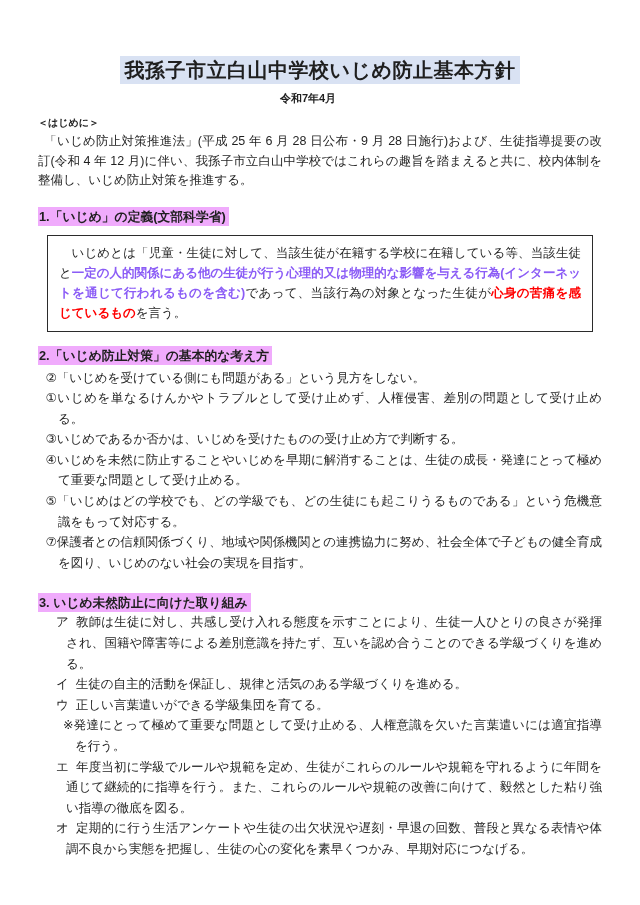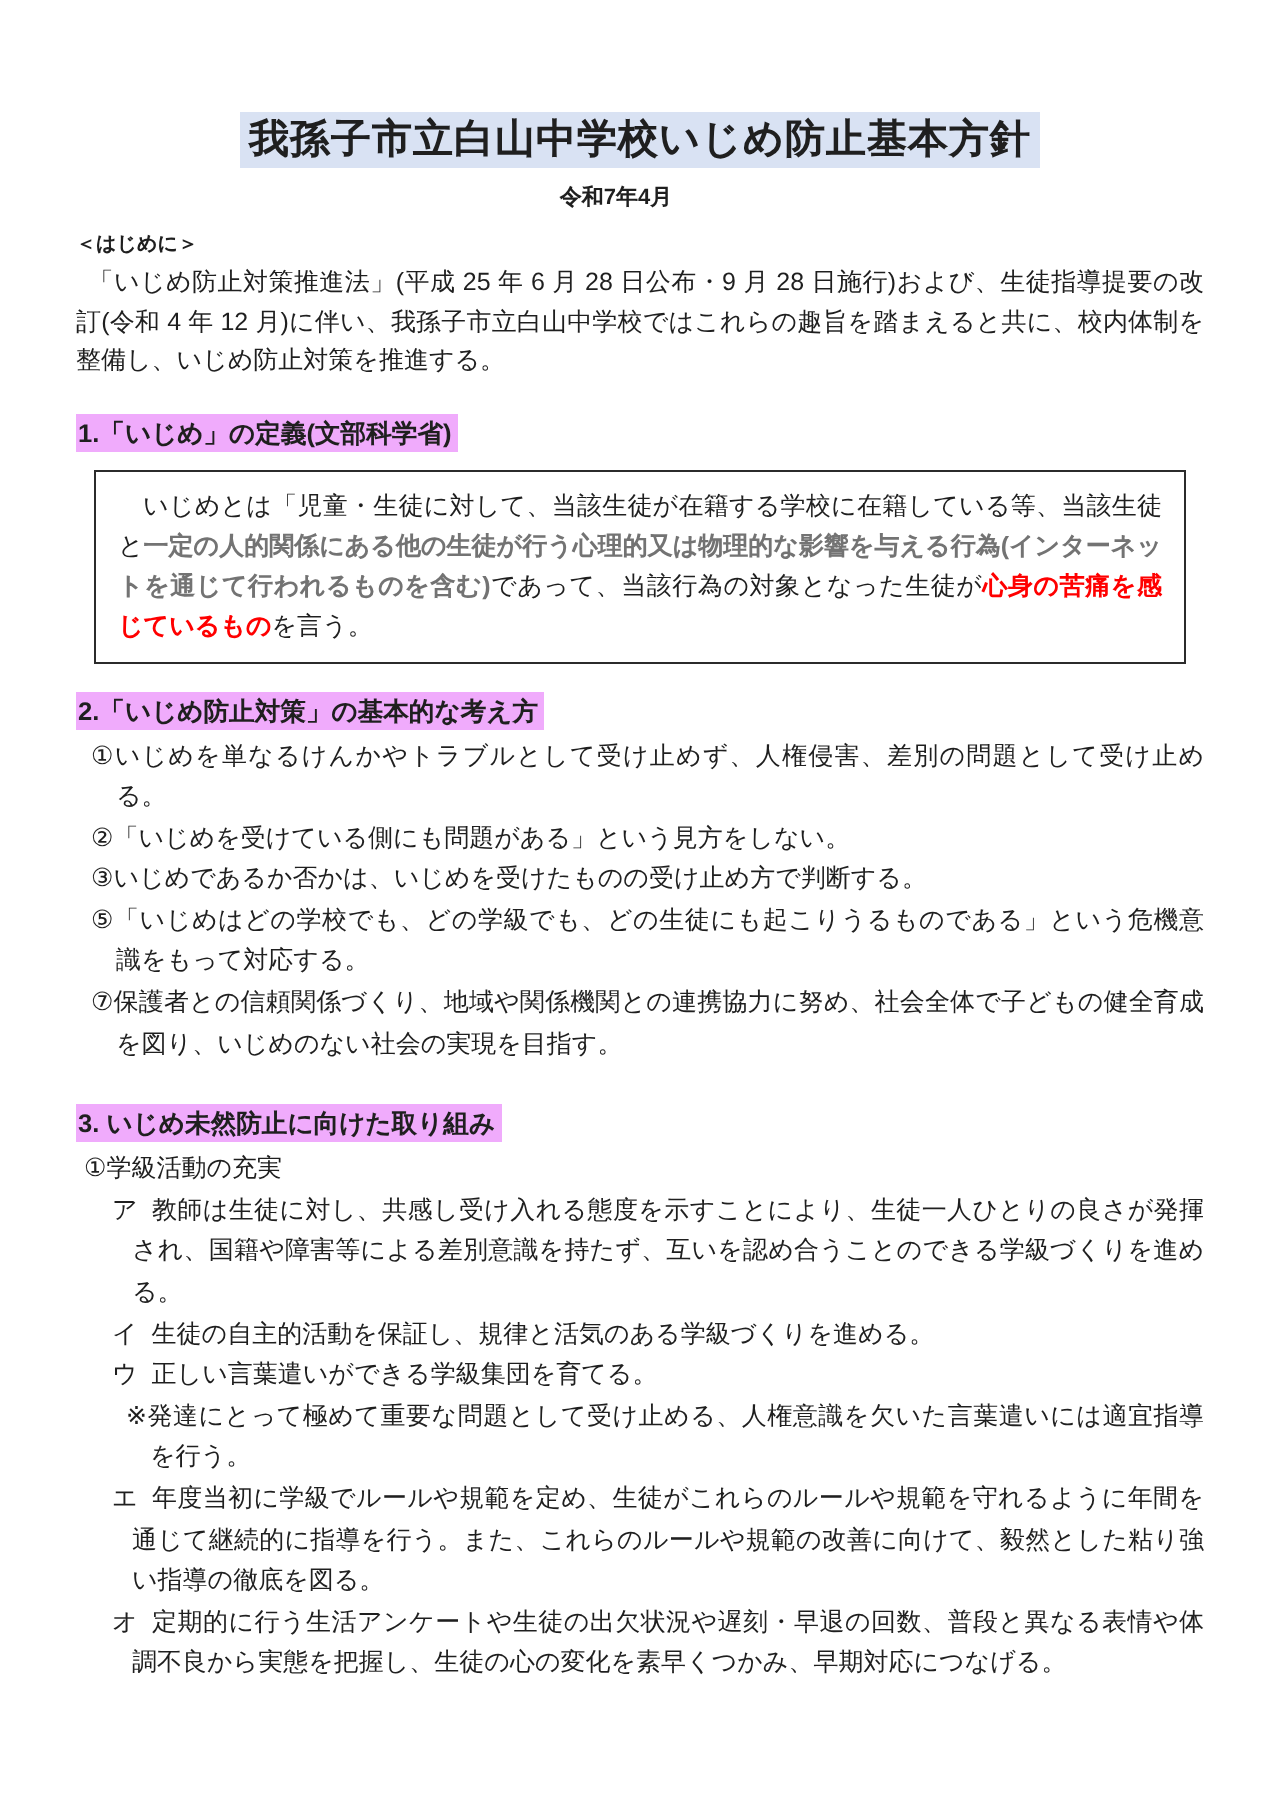--- a/index.html
+++ b/index.html
@@ -74,21 +74,21 @@
     border: 1.5px solid #2b2b2b;
     padding: 7px 11px 8px 11px;
   }
   .def-text {
     margin: 0;
     text-indent: 1em;
     text-align: justify;
     line-height: 20px;
     font-weight: 500;
   }
-  .blue-bold { color: #737373; font-weight: 700; }
+  .blue-bold { color: #8b5cf6; font-weight: 700; }
   .red-bold  { color: #ff0000; font-weight: 700; }
   
   .num-list {
     margin: 3px 0 0 0;
     padding: 0;
     list-style: none;
   }
   .num-item {
     margin-left: 20px;
     text-indent: -12.5px;
@@ -140,32 +140,32 @@
 
   <div class="def-box">
     <p class="def-text"><span>いじめとは「児童・生徒に対して、当該生徒が在籍する学校に在籍している等、当該生徒と</span><span class="blue-bold">一定の人的関係にある他の生徒が行う心理的又は物理的な影響を与える行為(インターネットを通じて行われるものを含む)</span><span>であって、当該行為の対象となった生徒が</span><span class="red-bold">心身の苦痛を感じているもの</span><span>を言う。</span></p>
   </div>
 
   <div class="sec-heading sec2">
     <span class="hl">2.「いじめ防止対策」の基本的な考え方</span>
   </div>
 
   <ol class="num-list">
+    <li class="num-item">②「いじめを受けている側にも問題がある」という見方をしない。</li>
     <li class="num-item">①いじめを単なるけんかやトラブルとして受け止めず、人権侵害、差別の問題として受け止める。</li>
-    <li class="num-item">②「いじめを受けている側にも問題がある」という見方をしない。</li>
     <li class="num-item">③いじめであるか否かは、いじめを受けたものの受け止め方で判断する。</li>
+    <li class="num-item">④いじめを未然に防止することやいじめを早期に解消することは、生徒の成長・発達にとって極めて重要な問題として受け止める。</li>
     <li class="num-item">⑤「いじめはどの学校でも、どの学級でも、どの生徒にも起こりうるものである」という危機意識をもって対応する。</li>
     <li class="num-item">⑦保護者との信頼関係づくり、地域や関係機関との連携協力に努め、社会全体で子どもの健全育成を図り、いじめのない社会の実現を目指す。</li>
   </ol>
 
   <div class="sec-heading sec3">
     <span class="hl">3. いじめ未然防止に向けた取り組み</span>
   </div>
 
-  <div class="subsec-heading">①学級活動の充実</div>
 
   <div class="kana-list">
     <div class="kana-item">
       <span class="kana-marker">ア</span><span>教師は生徒に対し、共感し受け入れる態度を示すことにより、生徒一人ひとりの良さが発揮され、国籍や障害等による差別意識を持たず、互いを認め合うことのできる学級づくりを進める。</span>
     </div>
     <div class="kana-item">
       <span class="kana-marker">イ</span><span>生徒の自主的活動を保証し、規律と活気のある学級づくりを進める。</span>
     </div>
     <div class="kana-item">
       <span class="kana-marker">ウ</span><span>正しい言葉遣いができる学級集団を育てる。</span>

